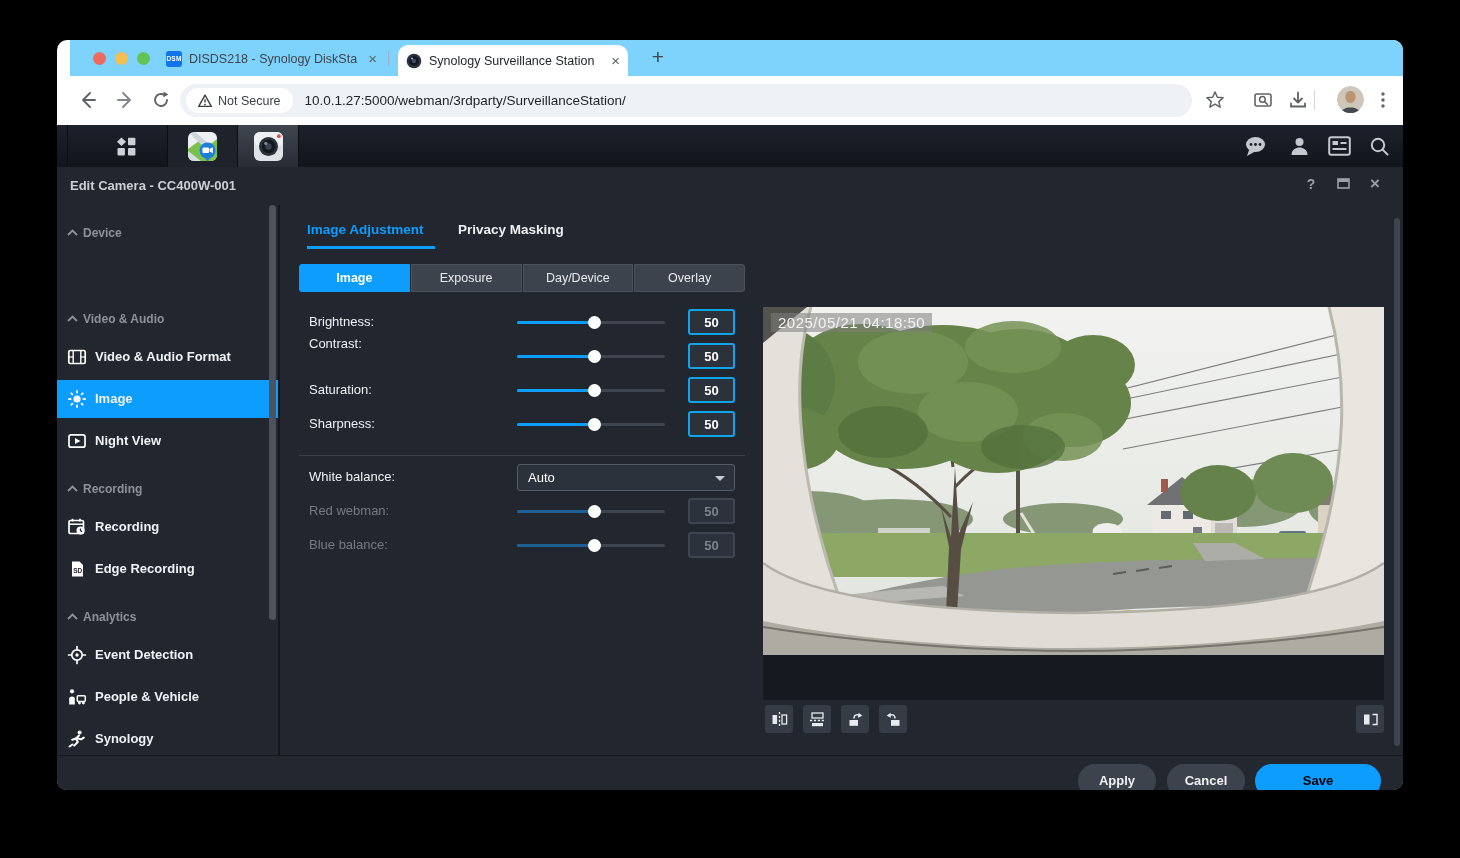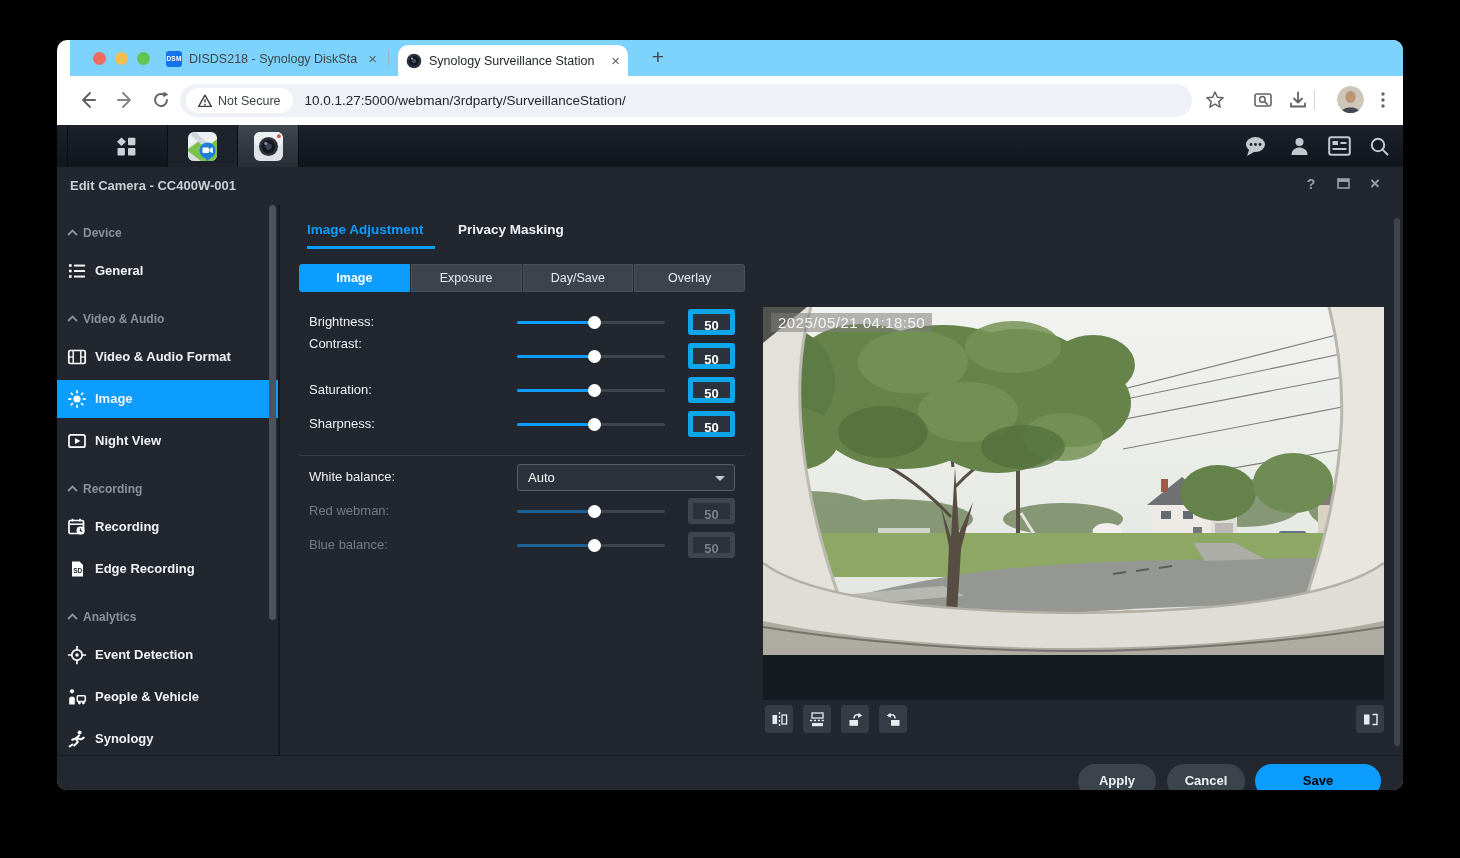--- a/index.html
+++ b/index.html
@@ -55,21 +55,21 @@
   .subtab:first-child { border-radius:3px 0 0 3px; }
   .subtab:last-child { border-radius:0 3px 3px 0; }
   .subtab.on { background:#0c9dff; border-color:#0c9dff; color:#fff; font-weight:600; }
 
   .f-label { position:absolute; left:252px; font-size:13px; font-weight:400; color:#eef1f4; }
   .f-label.dis { color:#757b84; font-weight:400; }
   .track { position:absolute; left:460px; width:148px; height:3px; border-radius:2px; background:#3f454e; }
   .track .fill { position:absolute; left:0; top:0; height:3px; width:52%; background:#0c9dff; border-radius:2px; }
   .track .knob { position:absolute; left:52%; top:-5px; width:13px; height:13px; margin-left:-6px; border-radius:50%; background:#fff; }
   .track.dis .fill { background:#1e6094; }
-  .valbox { position:absolute; left:631px; width:47px; height:26px; background:#2c323c; border:5px solid #0ea5e9; border-radius:3px; color:#fff; font-size:13px; font-weight:600; text-align:center; line-height:24px; }
+  .valbox { position:absolute; left:631px; width:47px; height:26px; background:#2c323c; border:2px solid #0ea5e9; border-radius:3px; color:#fff; font-size:13px; font-weight:600; text-align:center; line-height:24px; }
   .valbox.dis { border-color:#3f454f; color:#7c828b; }
   .hsep { position:absolute; left:242px; top:415px; width:446px; height:1px; background:#3a4049; }
   .dropdown { position:absolute; left:460px; top:424px; width:218px; height:27px; background:#2c323c; border:1px solid #575d67; border-radius:3px; color:#fff; font-size:13px; }
   .dropdown .val { position:absolute; left:10px; top:5px; }
   .dropdown .caret { position:absolute; right:9px; top:11px; width:0; height:0; border-left:5px solid transparent; border-right:5px solid transparent; border-top:5px solid #c6cad0; }
 
   .preview { position:absolute; left:706px; top:267px; width:621px; height:393px; background:#151920; }
   .timestamp { position:absolute; left:8px; top:6px; background:rgba(125,125,125,.55); color:#f4f4f2; font-size:15px; padding:1px 7px; letter-spacing:.5px; }
   .pv-btn { position:absolute; top:665px; width:28px; height:28px; background:#363c45; border-radius:3px; display:flex; align-items:center; justify-content:center; }
   .ct-scroll { position:absolute; left:1337px; top:178px; width:6px; height:528px; border-radius:3px; background:#3e444d; }
@@ -238,31 +238,20 @@
       <div class="d-ctl" style="left:1308px;font-size:17px;top:7px">×</div>
       <div class="sb-divider"></div>
     </div>
 
     <div class="sec-hdr" style="top:183px">
       <svg width="11" height="7" viewBox="0 0 11 7">
           <polyline points="1,6 5.5,1.5 10,6" fill="none" stroke="#8c929b" stroke-width="1.8"></polyline>
         </svg>
       <span class="lbl">Device</span>
     </div>
-    <div class="sb-item" style="top:212px">
-      <svg width="20" height="20" viewBox="0 0 20 20">
-        <rect x="2" y="3.2" width="2.6" height="2.6" fill="#fff"></rect>
-          <rect x="7" y="3.6" width="11" height="1.9" fill="#fff"></rect>
-        <rect x="2" y="8.7" width="2.6" height="2.6" fill="#fff"></rect>
-          <rect x="7" y="9.1" width="11" height="1.9" fill="#fff"></rect>
-        <rect x="2" y="14.2" width="2.6" height="2.6" fill="#fff"></rect>
-          <rect x="7" y="14.6" width="11" height="1.9" fill="#fff"></rect>
-      </svg>
-      <span class="lbl">General</span>
-    </div>
 
     <div class="sec-hdr" style="top:269px">
       <svg width="11" height="7" viewBox="0 0 11 7">
           <polyline points="1,6 5.5,1.5 10,6" fill="none" stroke="#8c929b" stroke-width="1.8"></polyline>
         </svg>
       <span class="lbl">Video &amp; Audio</span>
     </div>
     <div class="sb-item" style="top:298px">
       <svg width="20" height="20" viewBox="0 0 20 20">
         <rect x="1.8" y="3.5" width="16.4" height="13" rx="1.5" fill="none" stroke="#fff" stroke-width="1.7"></rect>
@@ -365,21 +354,21 @@
     </div>
     <div class="sb-scroll"></div>
 
     <div class="main-tab on" style="left:250px">Image Adjustment</div>
     <div class="main-tab" style="left:401px">Privacy Masking</div>
     <div class="tab-underline"></div>
 
     <div class="subtabs">
       <div class="subtab on">Image</div>
       <div class="subtab">Exposure</div>
-      <div class="subtab">Day/Save</div>
+      <div class="subtab">Day/Device</div>
       <div class="subtab">Overlay</div>
     </div>
 
     <div class="f-label" style="top:274px">Brightness:</div>
     <div class="track" style="top:281px">
         <div class="fill"></div>
         <div class="knob"></div>
       </div>
     <div class="valbox" style="top:269px">50</div>
 

